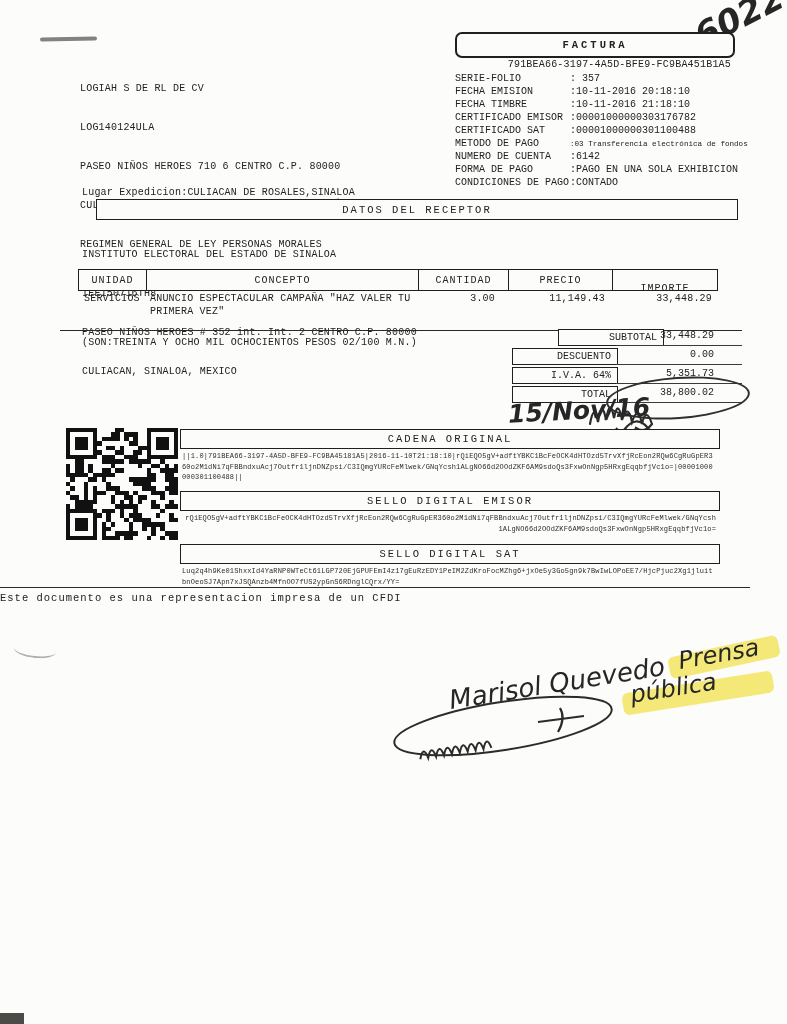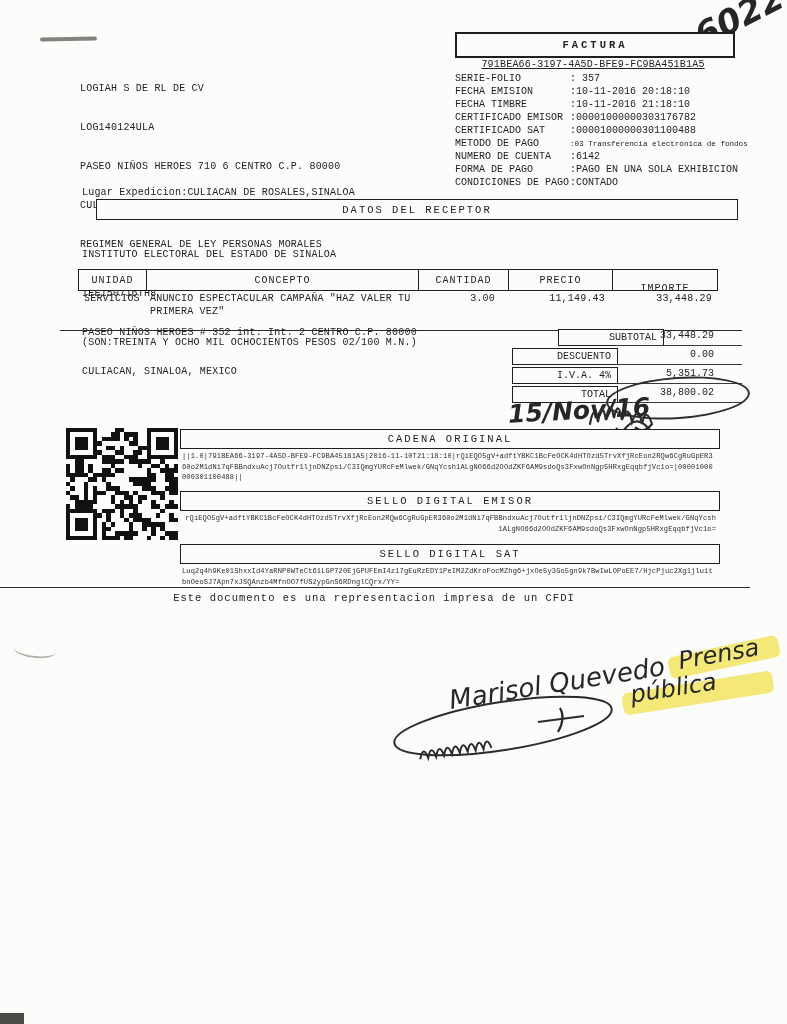--- a/index.html
+++ b/index.html
@@ -3,22 +3,22 @@
 <meta charset="utf-8">
 <style>
   html,body{margin:0;padding:0;background:#e8e8e6;}
   .sheet{position:relative;width:787px;height:1024px;background:#fcfcfb;overflow:hidden;
          font-family:"Liberation Mono","DejaVu Sans Mono",monospace;color:#222;}
   .abs{position:absolute;}
   .mono10{font-size:10px;line-height:13px;letter-spacing:.2px;white-space:pre;}
   .boxed{border:1.6px solid #1f1f1f;display:flex;align-items:center;justify-content:center;
          font-size:10.5px;letter-spacing:2px;background:#fcfcfb;}
   
-  .factura-box{left:455px;top:32px;width:276px;height:22px;border-width:2px;font-weight:bold;letter-spacing:3px;}
-  .uuid{left:455px;top:59px;width:276px;text-align:center;font-size:10px;letter-spacing:.2px;text-decoration:underline;}
+  .factura-box{left:455px;top:32px;width:276px;height:22px;border-width:2px;font-weight:bold;letter-spacing:3px;border-radius:7px;}
+  .uuid{left:455px;top:59px;width:276px;text-align:right;font-size:10px;letter-spacing:.2px;}
   .fields{left:455px;top:73px;width:330px;}
   .frow{height:13px;font-size:10px;white-space:pre;}
   .flabel{display:inline-block;width:115px;}
   .fvalue{}
   .sv{font-size:7.6px;}
   
   .receptor-box{left:76px;top:199px;width:640px;height:19px;margin-left:20px;}
   
   .items-header{left:78px;top:269px;width:638px;height:20px;border:1.6px solid #1f1f1f;display:flex;background:#fcfcfb;}
   .ith{display:flex;align-items:center;justify-content:center;font-size:10px;letter-spacing:1px;border-right:1.5px solid #1f1f1f;box-sizing:border-box;}
@@ -107,21 +107,21 @@
 
   <div class="hline" style="left:60px;top:330px;width:682px;"></div>
 
   <div class="abs mono10" style="left:82px;top:336px;">(SON:TREINTA Y OCHO MIL OCHOCIENTOS PESOS 02/100 M.N.)</div>
 
   <div>
     <div class="tlabel" style="top:329px;margin-left:46px;">SUBTOTAL</div>
     <div class="tvalue" style="top:330px;">33,448.29</div>
     <div class="tlabel" style="top:348px;">DESCUENTO</div>
     <div class="tvalue" style="top:349px;">0.00</div>
-    <div class="tlabel" style="top:367px;">I.V.A. 4%</div>
+    <div class="tlabel" style="top:367px;">I.V.A. 64%</div>
     <div class="tvalue" style="top:368px;">5,351.73</div>
     <div class="tlabel" style="top:386px;">TOTAL</div>
     <div class="tvalue" style="top:387px;">38,800.02</div>
   </div>
 
   <div class="ellipse" style="left:606px;top:377px;width:140px;height:38px;transform:rotate(-4deg);"></div>
   <div class="abs hand" style="left:508px;top:396px;font-size:25px;transform:rotate(-3deg);font-weight:bold;">15/Nov/16</div>
   <svg class="abs" style="left:586px;top:384px;" width="110" height="60">
     <path d="M4 40 Q8 18 12 38 Q16 14 20 36 Q24 12 28 34 Q32 14 36 36 Q42 18 46 38 Q52 20 56 40 Q60 22 66 40 Q58 50 50 44 Q44 56 38 46 Q50 30 62 44 L70 52" stroke="#2b2b2b" stroke-width="2.2" fill="none" stroke-linecap="round"></path>
     <path d="M30 44 Q46 60 40 66" stroke="#2b2b2b" stroke-width="2" fill="none"></path>
@@ -758,21 +758,21 @@
   <div class="abs boxed stamp-box" style="top:429px;">CADENA ORIGINAL</div>
   <div class="abs stamp-text" style="top:451px;">||1.0|791BEA66-3197-4A5D-BFE9-FC9BA45181A5|2016-11-10T21:18:10|rQiEQO5gV+adftYBKC1BcFeOCK4dHTOzd5TrvXfjRcEon2RQw6CgRuGpER360o2M1dNi7qFBBndxuAcj7Outfr1ljnDNZpsi/C3IQmgYURcFeMlwek/GNqYcsh1ALgNO66d2OOdZKF6AM9sdoQs3FxwOnNgp5HRxgEqqbfjVc1o=|00001000000301100488||</div>
 
   <div class="abs boxed stamp-box" style="top:491px;">SELLO DIGITAL EMISOR</div>
   <div class="abs stamp-text" style="top:513px;text-align:right;">rQiEQO5gV+adftYBKC1BcFeOCK4dHTOzd5TrvXfjRcEon2RQw6CgRuGpER360o2M1dNi7qFBBndxuAcj7Outfr1ljnDNZpsi/C3IQmgYURcFeMlwek/GNqYcsh1ALgNO66d2OOdZKF6AM9sdoQs3FxwOnNgp5HRxgEqqbfjVc1o=</div>
 
   <div class="abs boxed stamp-box" style="top:544px;text-align:right;">SELLO DIGITAL SAT</div>
   <div class="abs stamp-text" style="top:566px;">Luq2q4h9Ke01ShxxId4YaRNP0WTeCt61LGP720EjGPUFEmI4z17gEuRzEDY1PeIM2ZdKroFocMZhg6+jxOe5y3Go5gn9k7BwIwLOPoEE7/HjcPjuc2Xg1jluitbnOeoSJ7Apn7xJSQAnzb4MfnOO7fUS2ypGnS6RDnglCQrx/YY=</div>
 
   <div class="hline" style="left:0;top:587px;width:750px;"></div>
-  <div class="abs" style="left:0;top:592px;width:748px;text-align:center;font-size:10.5px;letter-spacing:1px;">Este documento es una representacion impresa de un CFDI</div>
+  <div class="abs" style="left:0;top:592px;width:748px;text-align:left;font-size:10.5px;letter-spacing:1px;">Este documento es una representacion impresa de un CFDI</div>
 
   <div class="hl" style="left:668px;top:646px;width:112px;height:22px;transform:rotate(-12deg);"></div>
   <div class="hl" style="left:622px;top:682px;width:152px;height:22px;transform:rotate(-9deg);"></div>
   <div class="abs hand" style="left:678px;top:640px;font-size:24px;transform:rotate(-10deg);">Prensa</div>
   <div class="abs hand" style="left:630px;top:674px;font-size:24px;transform:rotate(-9deg);">pública</div>
 
   <div class="abs hand" style="left:448px;top:668px;font-size:26px;transform:rotate(-9deg);">Marisol Quevedo</div>
   <svg class="abs" style="left:388px;top:688px;" width="230" height="80">
     <ellipse cx="115" cy="38" rx="110" ry="24" stroke="#2b2b2b" stroke-width="2" fill="none" transform="rotate(-9 115 38)"></ellipse>
     <path d="M30 58 q5 -14 8 0 q5 -14 8 0 q5 -14 8 0 q5 -14 8 0 q5 -14 8 0 q5 -14 8 0 q5 -14 8 0 q5 -14 8 0 q5 -14 8 0" stroke="#2b2b2b" stroke-width="2" fill="none" transform="rotate(-9 115 50)"></path>

